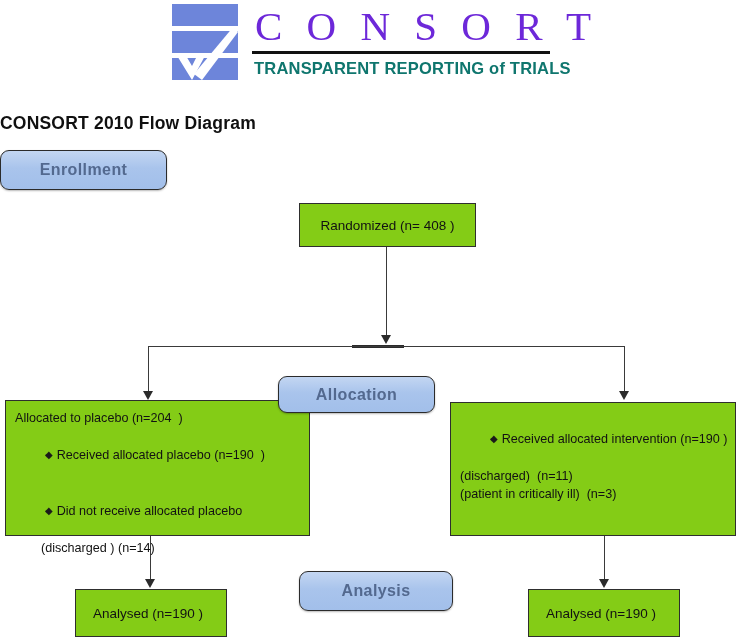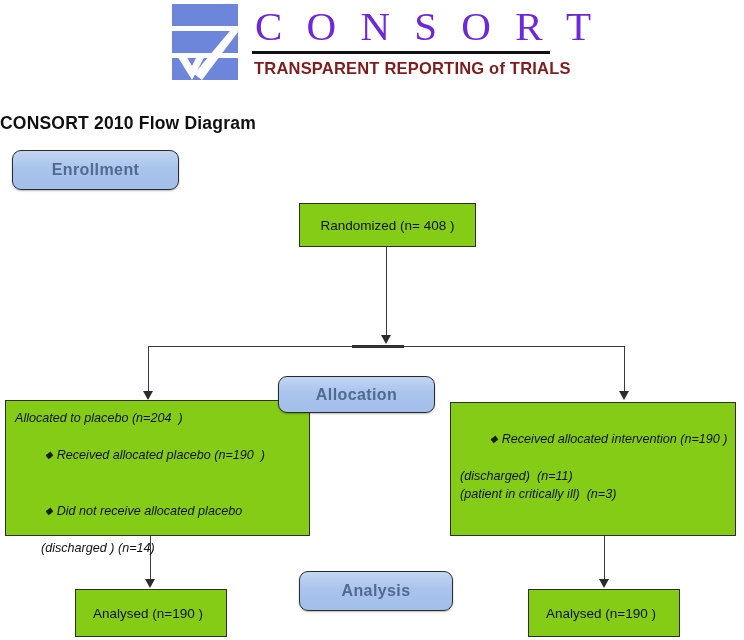--- a/index.html
+++ b/index.html
@@ -54,21 +54,21 @@
     height: 3px;
     background: #111111;
     width: 298px;
     margin-top: 1px;
   }
   .logo-tagline {
     font-family: "Liberation Sans", sans-serif;
     font-weight: bold;
     font-size: 16.5px;
     letter-spacing: 0.2px;
-    color: #7f1d1d;
+    color: #0f766e;
     line-height: 28px;
     white-space: nowrap;
     padding-left: 2px;
   }
 
   
   #diagram-title {
     position: absolute;
     left: 0;
     top: 113px;
@@ -88,21 +88,21 @@
     box-shadow: 0 1px 2px rgba(0,0,0,0.28);
     display: flex;
     align-items: center;
     justify-content: center;
     font-size: 16px;
     font-weight: bold;
     color: #53698f;
     letter-spacing: 0.4px;
     z-index: 6;
   }
-  #badge-enrollment { left: 12px;   top: 150px; width: 165px; height: 38px; }
+  #badge-enrollment { left: 0;   top: 150px; width: 165px; height: 38px; }
   #badge-allocation { left: 278px; top: 376px; width: 155px; height: 35px; }
   #badge-analysis   { left: 299px; top: 571px; width: 152px; height: 38px; }
 
   
   .flow-box {
     position: absolute;
     border: 1.4px solid #2e2e2e;
     background: #84cc16;
     box-sizing: border-box;
     z-index: 3;
@@ -123,21 +123,20 @@
     left: 528px; top: 589px; width: 152px; height: 48px;
     display: flex; align-items: center; padding-left: 17px;
     font-size: 13.5px; color: #121212;
   }
 
   .alloc-body {
     padding: 8px 8px 0 9px;
     font-size: 12.6px;
     color: #121212;
     line-height: 18.5px;
-    font-style: italic;
   }
   .alloc-line  { white-space: pre; }
   .alloc-bullet {
     white-space: pre;
     padding-left: 2px;
   }
   .alloc-bullet .dot {
     color: #1a1a1a;
     font-size: 10px;
     padding-right: 4px;

